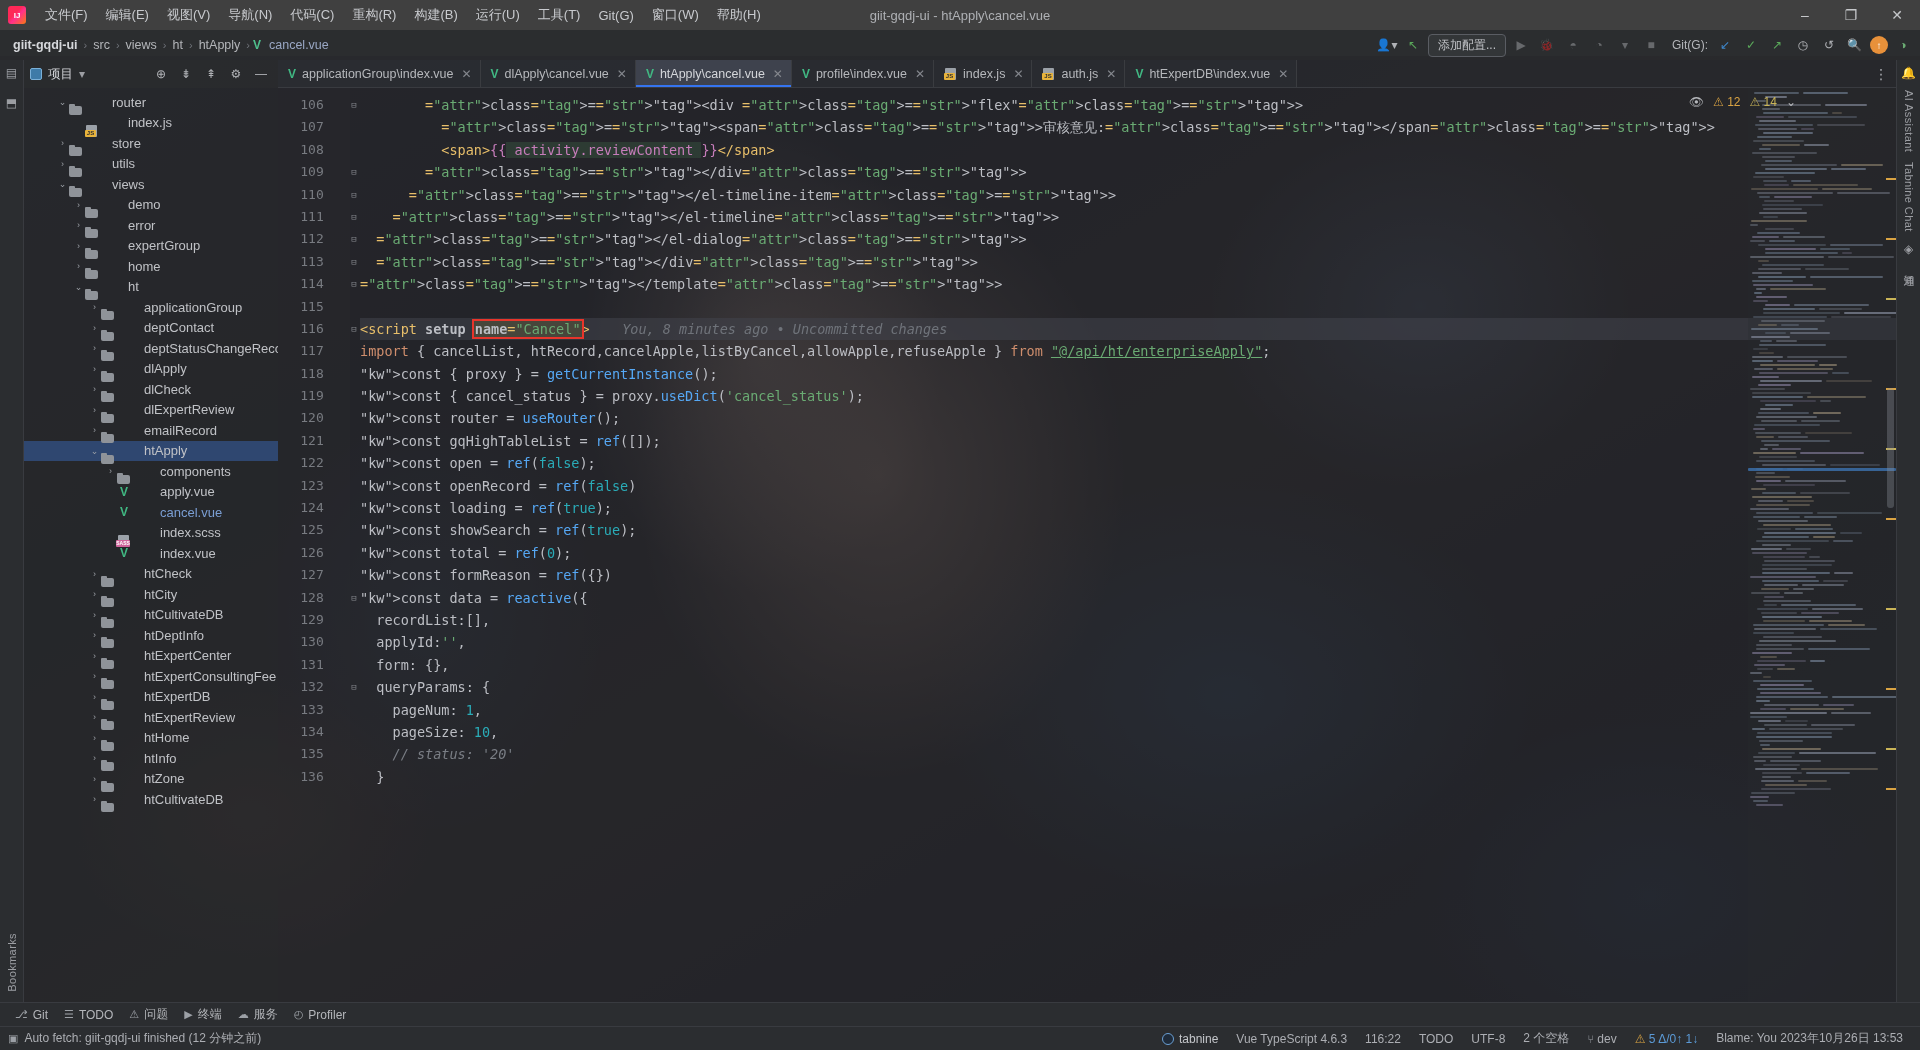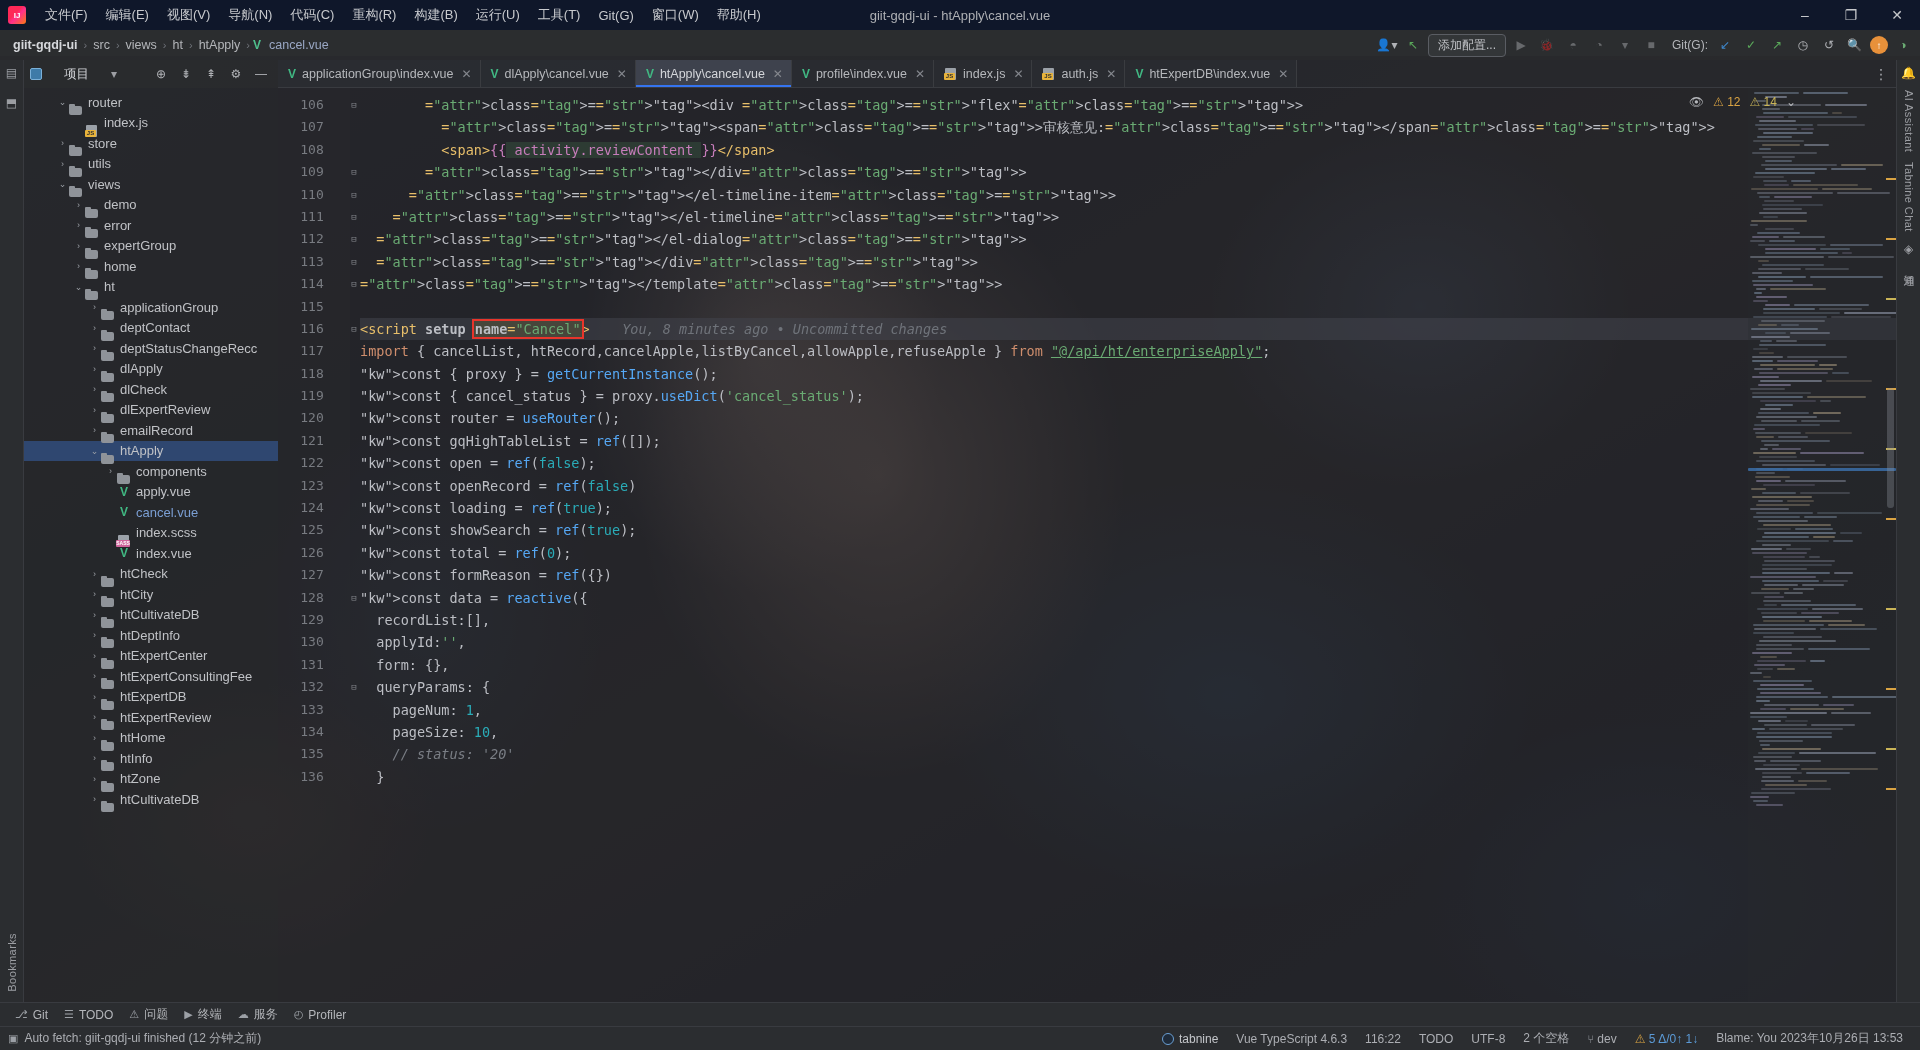--- a/index.html
+++ b/index.html
@@ -28,21 +28,21 @@
   }
   .bg-dim {
     position: absolute; left:0; top:56px; right:0; bottom:36px;
     background: rgba(30,31,34,0.72);
     pointer-events:none;
   }
 
   
   .titlebar {
     position: relative; z-index: 6;
-    height: 30px; background: #0f172a; display: flex; align-items: center;
+    height: 30px; background: #404040; display: flex; align-items: center;
     padding-left: 8px; flex: 0 0 30px;
   }
   .ij-logo { width: 18px; height: 18px; border-radius: 3px; margin-right: 10px;
     background: linear-gradient(135deg,#fe2857 0%,#fe2857 40%,#ff318c 55%,#f97a12 100%);
     position: relative; flex: 0 0 18px;}
   .ij-logo::after{ content:"IJ"; position:absolute; inset:0; color:#fff; font-size:8px;
     display:flex; align-items:center; justify-content:center; font-weight:bold;}
   .menu { display: flex; align-items: center; }
   .menu-item { font-size: 13px; color: #c8cace; padding: 4px 9px; white-space: nowrap; cursor: default;}
   .win-title { position: absolute; left: 0; right: 0; text-align: center;
@@ -90,21 +90,21 @@
     width: 24px; flex:0 0 24px; background:#2b2d30;
     display:flex; flex-direction:column; align-items:center; padding-top:6px; gap:10px;
     border-left:1px solid #393b40;
   }
   .strip-vert-r{ writing-mode: vertical-rl; text-orientation: mixed; font-size:11px; color:#9c9ea3;
     letter-spacing:.4px; }
 
   
   .project-panel { width: 254px; flex:0 0 254px; display:flex; flex-direction:column; min-height:0;
     background: rgba(43,45,48,0.30); position:relative; }
-  .pp-header { height:28px; display:flex; align-items:center; gap:22px; padding:0 6px;
+  .pp-header { height:28px; display:flex; align-items:center; gap:6px; padding:0 6px;
     background: rgba(43,45,48,0.55); flex:0 0 28px;}
   .pp-title { font-size:12.5px; color:#cfd1d5; }
   .pp-sq { width:12px;height:12px;border:1.5px solid #7ab0d8; background:#3e7ba8; border-radius:2px;}
   .pp-tools{margin-left:auto;display:flex;align-items:center;gap:3px;}
   .tree { flex:1 1 auto; overflow:hidden; padding-top:4px; font-size:13px; }
   .node { height:20.5px; display:flex; align-items:center; white-space:nowrap; cursor:default; }
   .node.selected { background:#2f4770; }
   .arrow { width:13px; flex:0 0 13px; text-align:center; font-size:9px; color:#9ca0a6; }
   .folder-ic { width:14px; flex:0 0 14px; margin-right:5px; position:relative; }
   .folder-ic::before { content:""; position:absolute; left:0; top:4px; width:13px; height:9px;
@@ -113,21 +113,21 @@
     background:#8f9399; border-radius:1px 1px 0 0; }
   .vue-file-ic { width:14px;flex:0 0 14px;margin-right:5px;color:#41b883;font-size:12px;font-weight:bold;text-align:center;}
   .js-file-ic { width:14px;flex:0 0 14px;margin-right:5px;position:relative;}
   .js-file-ic::before{content:"";position:absolute;left:1px;top:2px;width:11px;height:12px;background:#9ba1a8;border-radius:1px;}
   .js-file-ic::after{content:"JS";position:absolute;left:0px;top:7px;width:11px;height:7px;background:#e8b33b;
     color:#2b2d30;font-size:6px;font-weight:bold;text-align:center;line-height:7px;border-radius:1px;}
   .scss-file-ic { width:14px;flex:0 0 14px;margin-right:5px;position:relative;}
   .scss-file-ic::before{content:"";position:absolute;left:1px;top:2px;width:11px;height:12px;background:#9ba1a8;border-radius:1px;}
   .scss-file-ic::after{content:"SASS";position:absolute;left:-1px;top:7px;width:14px;height:7px;background:#cf649a;
     color:#fff;font-size:5px;font-weight:bold;text-align:center;line-height:7px;border-radius:1px;}
-  .node-label { color:#c0c2c6; }
+  .node-label { color:#c0c2c6;margin-left:24px; }
   .node-label.vue-open { color:#7b9fd4; }
 
   
   .editor-area { flex:1 1 auto; display:flex; flex-direction:column; min-width:0; min-height:0;
     position:relative; }
 
   
   .tabs { height:28px; flex:0 0 28px; display:flex; align-items:stretch;
     background: rgba(43,45,48,0.45); border-bottom:1px solid #393b40; overflow:hidden; }
   .tab { display:flex; align-items:center; gap:6px; padding:0 8px 0 10px; font-size:12.5px;

